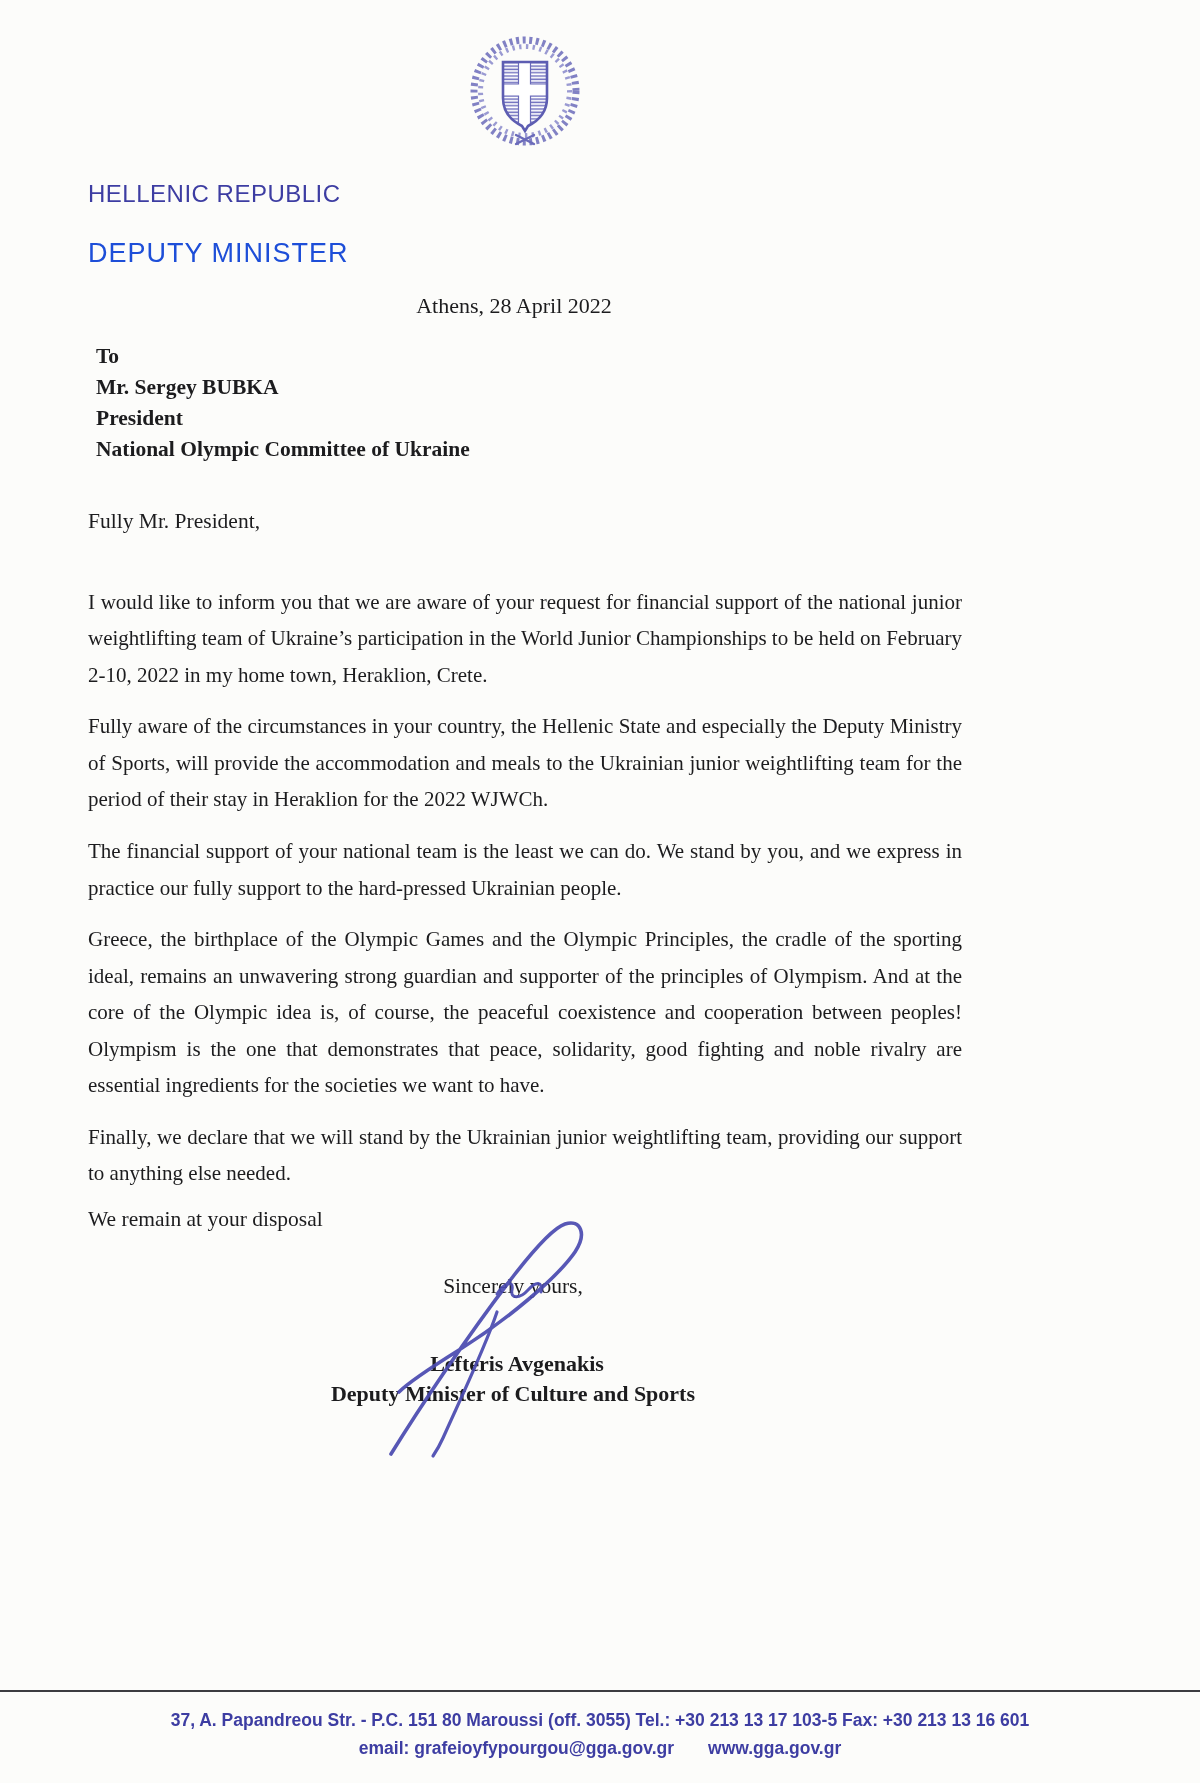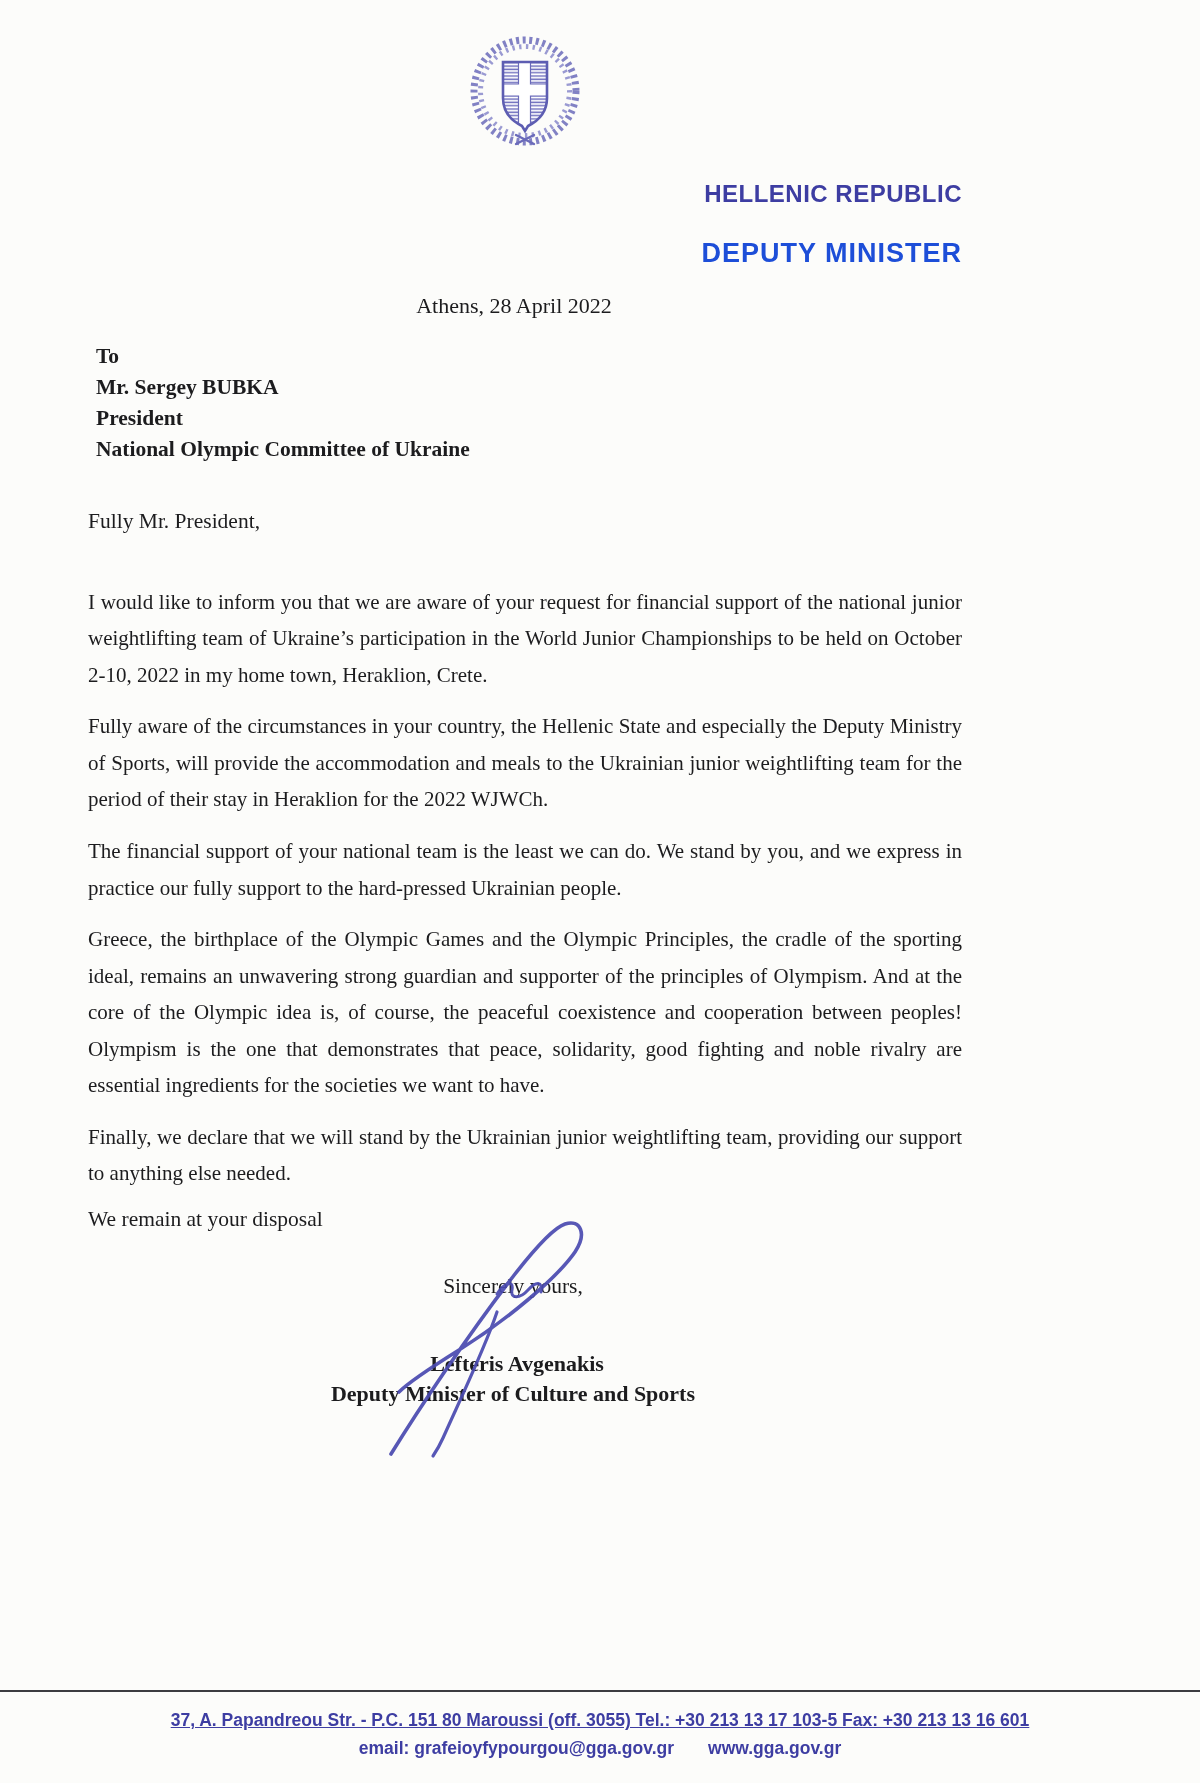--- a/index.html
+++ b/index.html
@@ -15,21 +15,21 @@
     color: #1c1c1e;
   }
   .content-col {
     position: absolute;
     left: 88px;
     top: 0;
     width: 874px;
   }
   
   .emblem-wrap { margin: 32px auto 0; width: 122px; height: 120px; }
-  .lh-line { text-align: right; font-family: "Liberation Sans", sans-serif; font-weight: bold; }
+  .lh-line { text-align: left; font-family: "Liberation Sans", sans-serif; font-weight: normal; }
   .lh-line1 { margin-top: 28px; font-size: 24px; letter-spacing: .5px; }
   .lh-line2 { margin-top: 2px; font-size: 24px; letter-spacing: .5px; }
   .lh-line3 { margin-top: 30px; font-size: 27px; letter-spacing: 1px; }
   
   .date-line { margin-top: 24px; text-align: center; padding-right: 22px; font-size: 22px; }
   
   .recipient { margin-top: 22px; padding-left: 8px; font-weight: bold; font-size: 21.5px; line-height: 1.44; }
   
   .salutation { margin-top: 44px; font-size: 21.5px; }
   
@@ -58,21 +58,21 @@
   
   .footer {
     position: absolute;
     left: 0;
     top: 1690px;
     width: 1200px;
     font-family: "Liberation Sans", sans-serif;
     font-weight: bold;
   }
   .footer-divider { border: 0; border-top: 2.5px solid #3c3c40; width: 100%; }
-  .footer-line1 { margin-top: 18px; text-align: center; font-size: 17.5px; text-decoration: underline; }
+  .footer-line1 { margin-top: 18px; text-align: center; font-size: 17.5px; }
   .footer-line2 { margin-top: 7px; text-align: center; font-size: 17.5px; }
   .footer-line2 .gap { display: inline-block; width: 34px; }
 </style>
 </head>
 <body>
 
 <div class="page">
 
   <div class="content-col">
 
@@ -110,21 +110,21 @@
     <div class="recipient">
       <div>To</div>
       <div>Mr. Sergey BUBKA</div>
       <div>President</div>
       <div>National Olympic Committee of Ukraine</div>
     </div>
 
     <div class="salutation">Fully Mr. President,</div>
 
     <div class="body-text">
-      <p>I would like to inform you that we are aware of your request for financial support of the national junior weightlifting team of Ukraine’s participation in the World Junior Championships to be held on October 2-10, 2022 in my home town, Heraklion, Crete.</p>
+      <p>I would like to inform you that we are aware of your request for financial support of the national junior weightlifting team of Ukraine’s participation in the World Junior Championships to be held on February 2-10, 2022 in my home town, Heraklion, Crete.</p>
       <p>Fully aware of the circumstances in your country, the Hellenic State and especially the Deputy Ministry of Sports, will provide the accommodation and meals to the Ukrainian junior weightlifting team for the period of their stay in Heraklion for the 2022 WJWCh.</p>
       <p>The financial support of your national team is the least we can do. We stand by you, and we express in practice our fully support to the hard-pressed Ukrainian people.</p>
       <p>Greece, the birthplace of the Olympic Games and the Olympic Principles, the cradle of the sporting ideal, remains an unwavering strong guardian and supporter of the principles of Olympism. And at the core of the Olympic idea is, of course, the peaceful coexistence and cooperation between peoples! Olympism is the one that demonstrates that peace, solidarity, good fighting and noble rivalry are essential ingredients for the societies we want to have.</p>
       <p>Finally, we declare that we will stand by the Ukrainian junior weightlifting team, providing our support to anything else needed.</p>
     </div>
 
     <div class="closing-line">We remain at your disposal</div>
 
     <div class="closing">
       <div class="valediction">Sincerely yours,</div>

